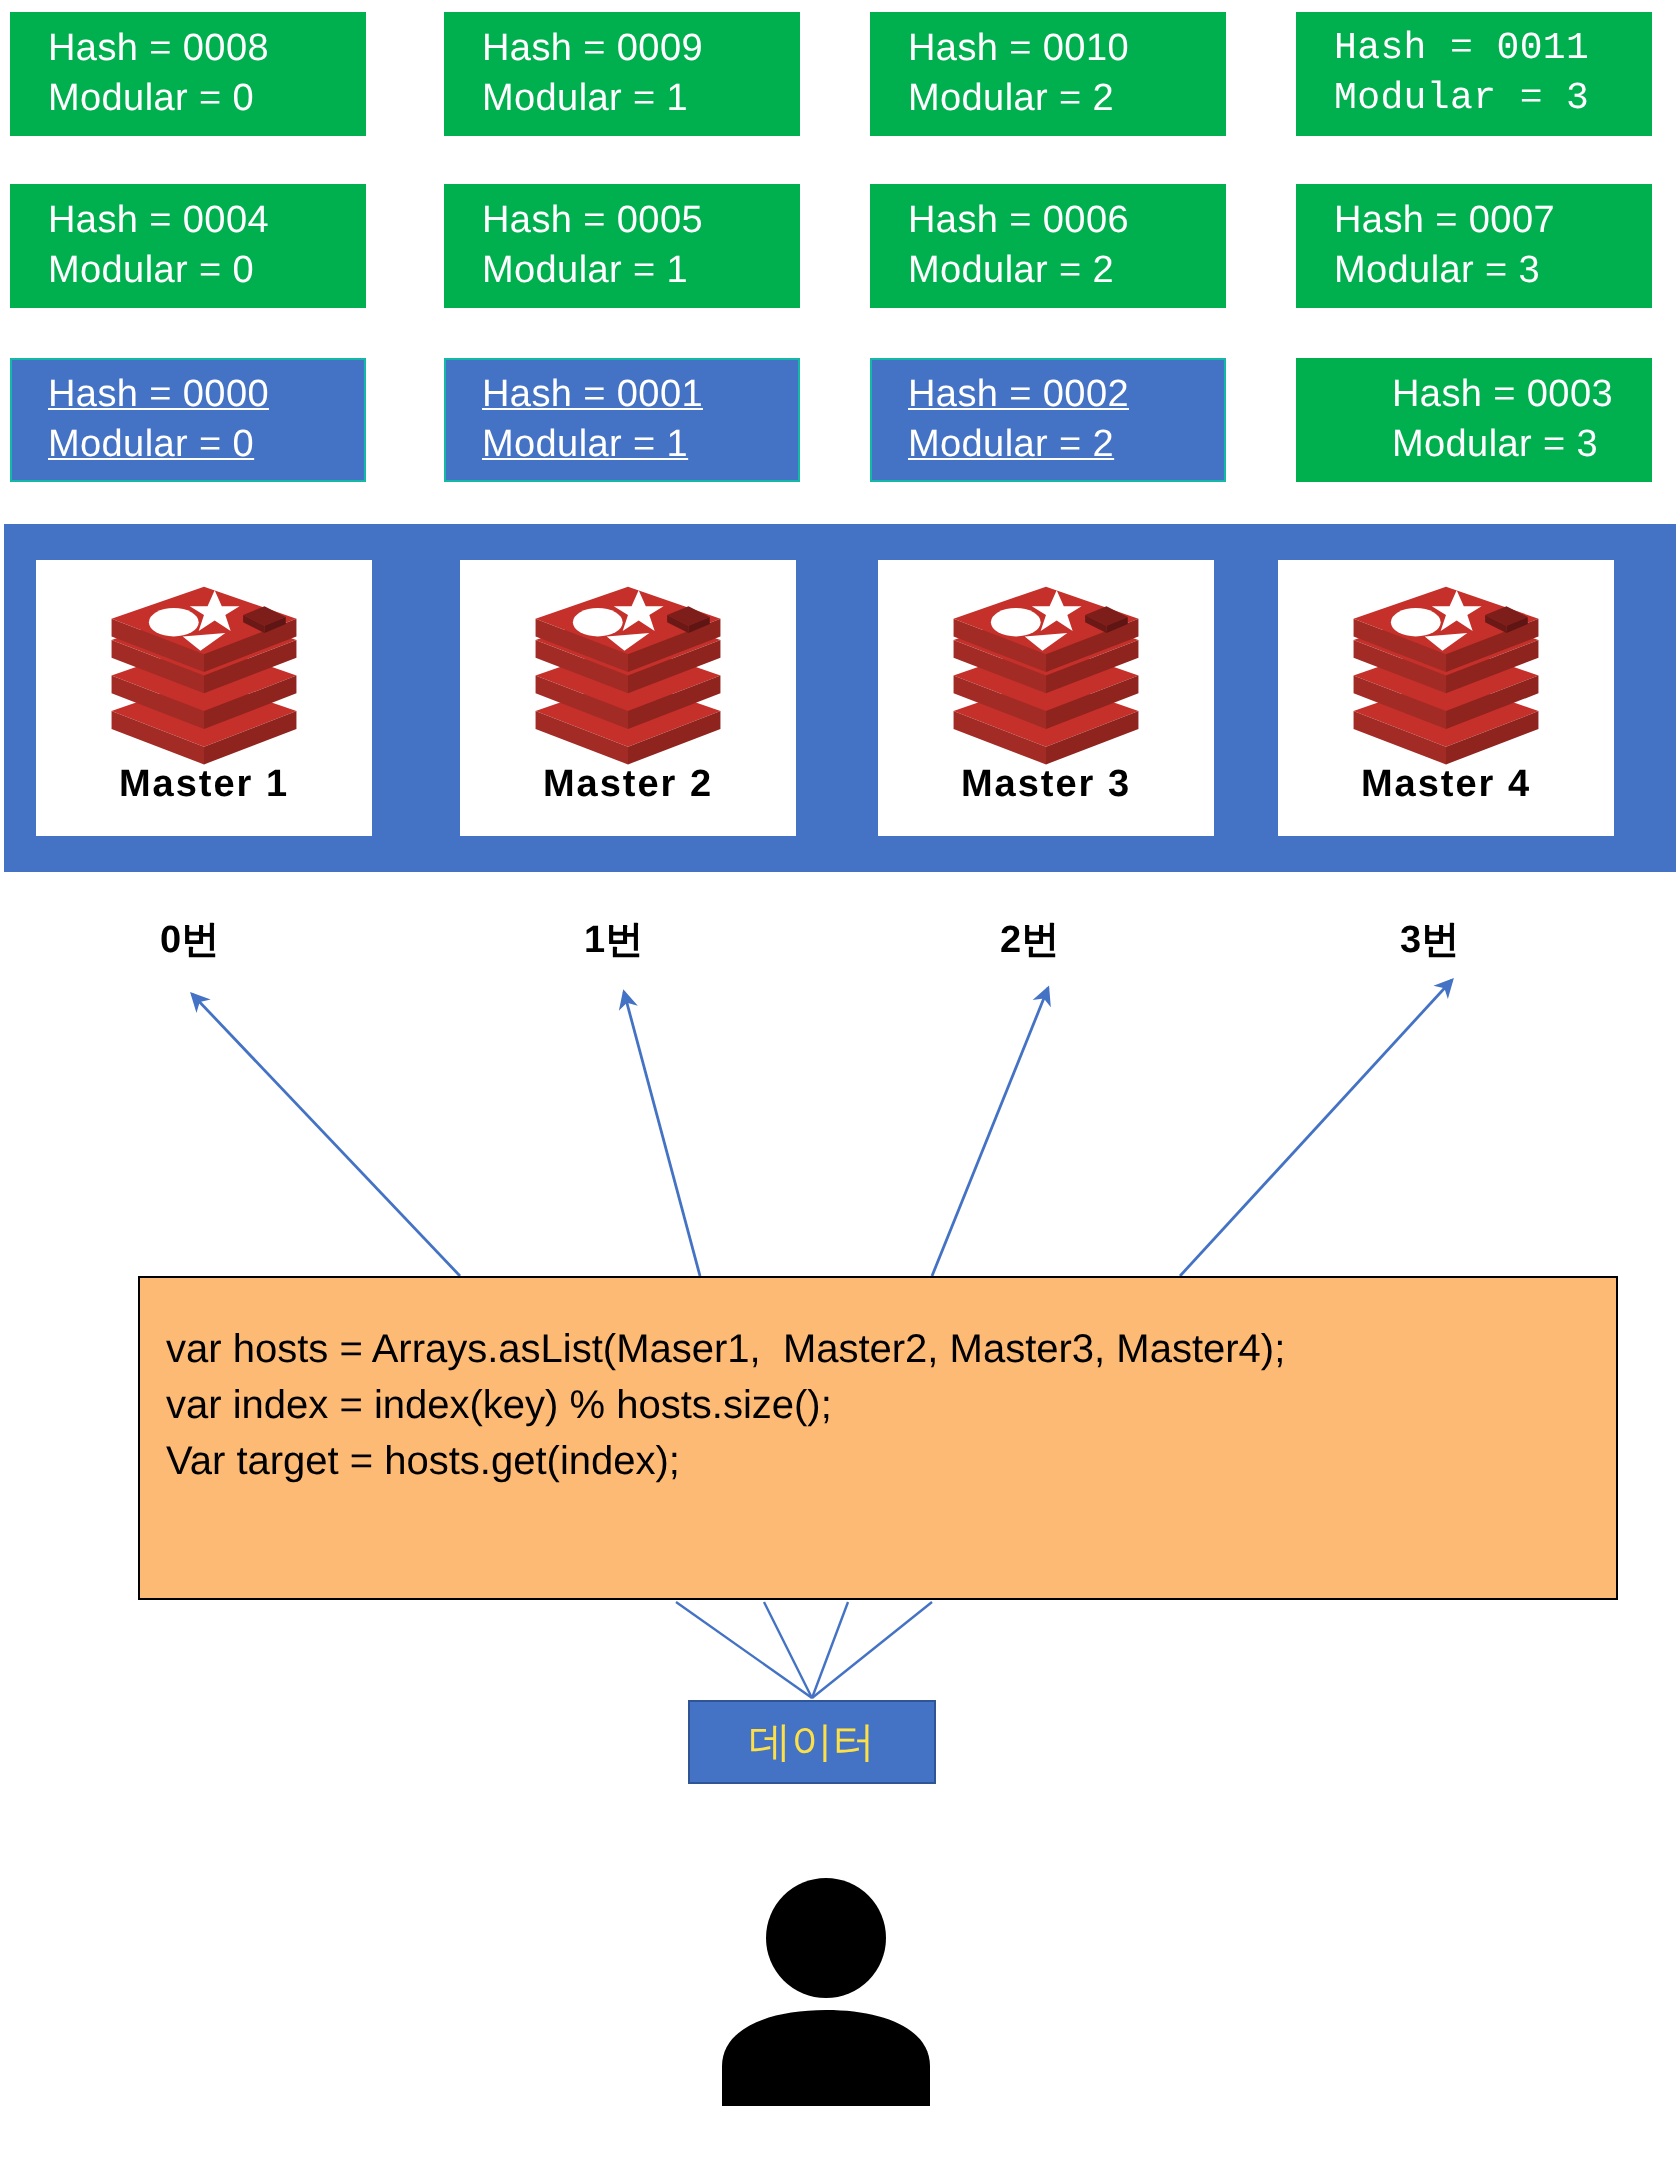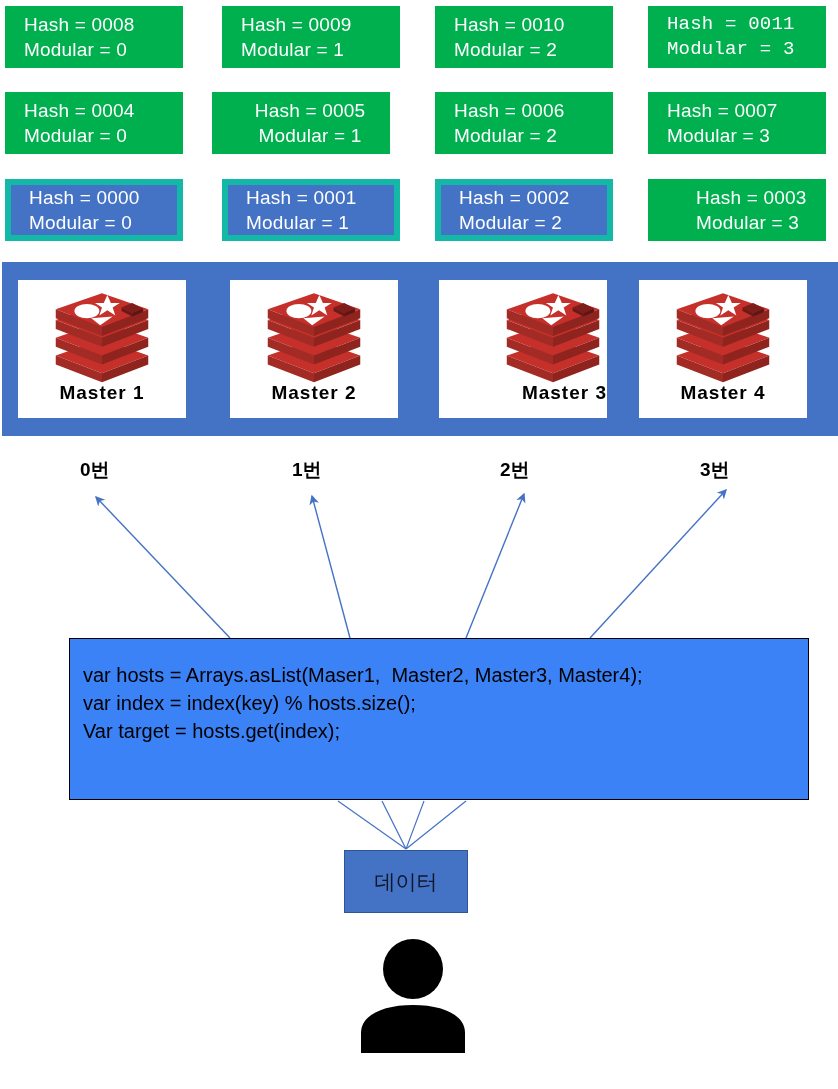--- a/index.html
+++ b/index.html
@@ -35,21 +35,21 @@
     flex-direction: column;
     justify-content: center;
     padding-left: 18px;
     color: #ffffff;
     font-size: 19px;
     line-height: 25px;
     letter-spacing: 0.2px;
     white-space: nowrap;
   }
   .hash-card.green { background: #00B04F; border: 1px solid #00B04F; }
-  .hash-card.blue  { background: #4472C4; border: 6px solid #14b8a6; }
+  .hash-card.blue  { background: #4472C4; border: 1px solid #14b8a6; text-decoration: underline; }
 
   
   .master-band {
     position: absolute;
     left: 2px;
     top: 262px;
     width: 836px;
     height: 174px;
     background: #4472C4;
     box-sizing: border-box;
@@ -101,42 +101,42 @@
 
   
   .code-box {
     position: absolute;
     left: 69px;
     top: 638px;
     width: 740px;
     height: 162px;
     box-sizing: border-box;
     border: 1px solid #000000;
-    background: #3b82f6;
+    background: #fdba74;
     padding: 22px 0 0 13px;
   }
   .code-line {
     font-family: "Liberation Sans", sans-serif;
     font-size: 20px;
     line-height: 28px;
     color: #000000;
     white-space: pre;
   }
 
   
   .data-box {
     position: absolute;
     left: 344px;
     top: 850px;
     width: 124px;
-    height: 63px;
+    height: 42px;
     background: #4472C4;
     border: 1px solid #2F5597;
     box-sizing: border-box;
-    color: #0f172a;
+    color: #fde047;
     font-size: 21px;
     display: flex;
     align-items: center;
     justify-content: center;
   }
 
   
   .user-icon {
     position: absolute;
     left: 355px;
@@ -166,21 +166,21 @@
     </div>
     <div class="hash-card green" style="left:648px; top:6px;font-family:Liberation Mono, monospace;">
       <span>Hash = 0011</span>
       <span>Modular = 3</span>
     </div>
 
     <div class="hash-card green" style="left:5px;  top:92px;">
       <span>Hash = 0004</span>
       <span>Modular = 0</span>
     </div>
-    <div class="hash-card green" style="left:212px; top:92px;align-items:center;">
+    <div class="hash-card green" style="left:222px; top:92px;">
       <span>Hash = 0005</span>
       <span>Modular = 1</span>
     </div>
     <div class="hash-card green" style="left:435px; top:92px;">
       <span>Hash = 0006</span>
       <span>Modular = 2</span>
     </div>
     <div class="hash-card green" style="left:648px; top:92px;">
       <span>Hash = 0007</span>
       <span>Modular = 3</span>
@@ -256,21 +256,21 @@
           <polygon points="66,8 70,17 80,17 72,22 75,31 66,25 57,31 60,22 52,17 62,17" fill="#FFFFFF"></polygon>
           <polygon points="48,34 72,32 58,42" fill="#FFFFFF"></polygon>
           <polygon points="82,22 94,17 106,23 94,28" fill="#7E1E1A"></polygon>
           <polygon points="82,22 82,26 94,32 94,28" fill="#6B1916"></polygon>
           <polygon points="106,23 106,27 94,32 94,28" fill="#5E1513"></polygon>
         </g>
       </svg>
       <span class="master-label">Master 2</span>
     </div>
 
-    <div class="master-card" style="left:437px;align-items:flex-end;">
+    <div class="master-card" style="left:437px;">
       <svg class="redis-logo" viewBox="0 0 120 108">
         <g>
           <polygon points="8,76 60,58 112,76 60,96" fill="#C6302B"></polygon>
           <polygon points="8,76 8,86 60,106 60,96" fill="#A32B25"></polygon>
           <polygon points="112,76 112,86 60,106 60,96" fill="#8F231E"></polygon>
           <polygon points="8,56 60,38 112,56 60,76" fill="#C6302B"></polygon>
           <polygon points="8,56 8,66 60,86 60,76" fill="#A32B25"></polygon>
           <polygon points="112,56 112,66 60,86 60,76" fill="#8F231E"></polygon>
           <polygon points="8,36 60,18 112,36 60,56" fill="#C6302B"></polygon>
           <polygon points="8,36 8,46 60,66 60,56" fill="#A32B25"></polygon>

